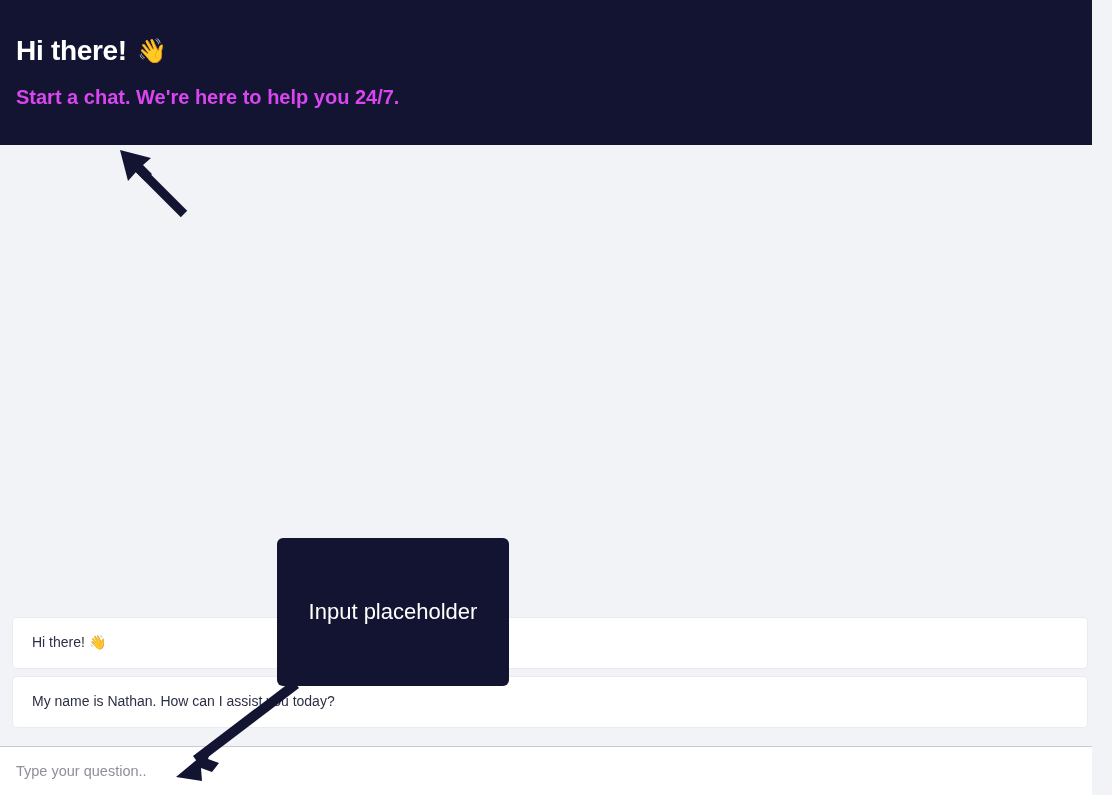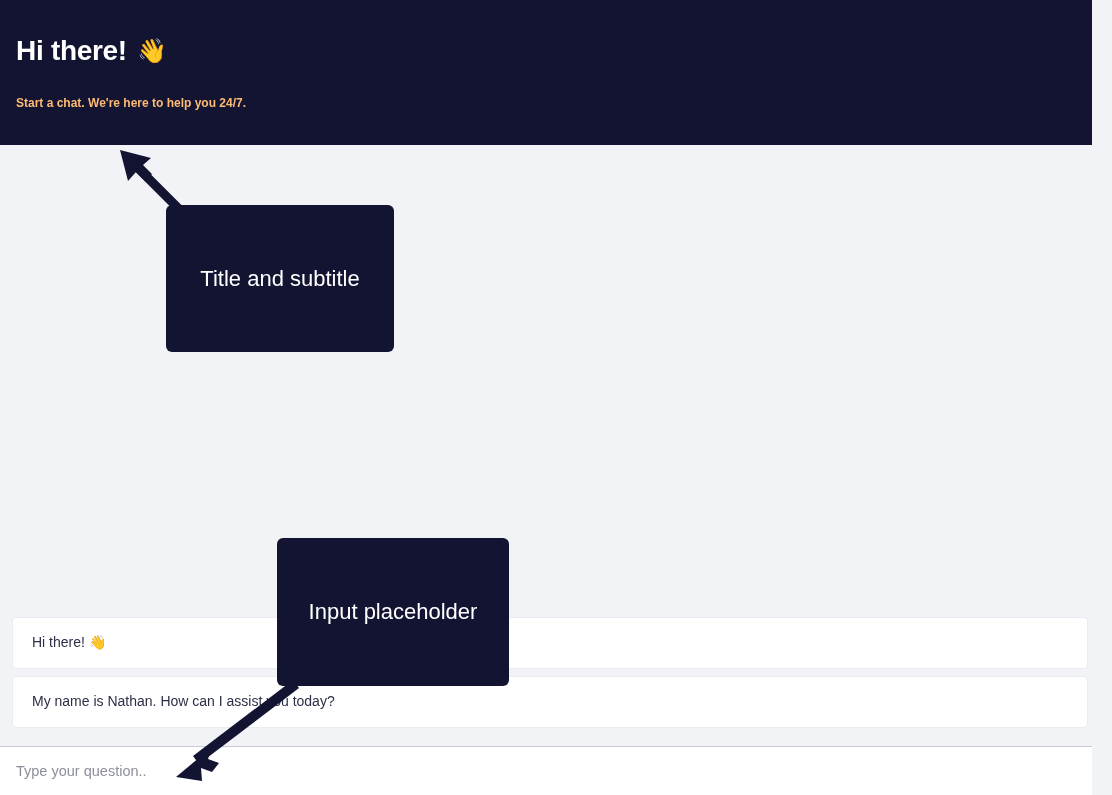--- a/index.html
+++ b/index.html
@@ -36,24 +36,24 @@
     line-height: 1.1;
     display: flex;
     align-items: center;
     gap: 10px;
   }
   #chat-title .wave {
     font-size: 24px;
     line-height: 1;
   }
   #chat-subtitle {
-    margin-top: 29px;
-    font-size: 12px;
+    margin-top: 17px;
+    font-size: 20px;
     font-weight: 600;
-    color: #fdba74;
+    color: #d946ef;
     line-height: 1.3;
   }
 
   
   #chat-body {
     position: relative;
     flex: 1 1 auto;
     background: #f2f3f7;
     display: flex;
     flex-direction: column;
@@ -164,17 +164,16 @@
       <line x1="184" y1="214" x2="136" y2="166" stroke="#121432" stroke-width="9" stroke-linecap="butt"></line>
       <polygon points="120,150 151,158 143,165 152,174 145,181 136,172 128,181" fill="#121432"></polygon>
     </g>
 
     <g>
       <line x1="296" y1="684" x2="196" y2="760" stroke="#121432" stroke-width="10" stroke-linecap="butt"></line>
       <polygon points="176,777 212,747 208,759 219,763 212,772 201,768 202,781" fill="#121432"></polygon>
     </g>
   </svg>
 
-  <div class="callout" id="callout-title">Title and subtitle</div>
 
   <div class="callout" id="callout-input">Input placeholder</div>
 
 </div>
 
 </body></html>

